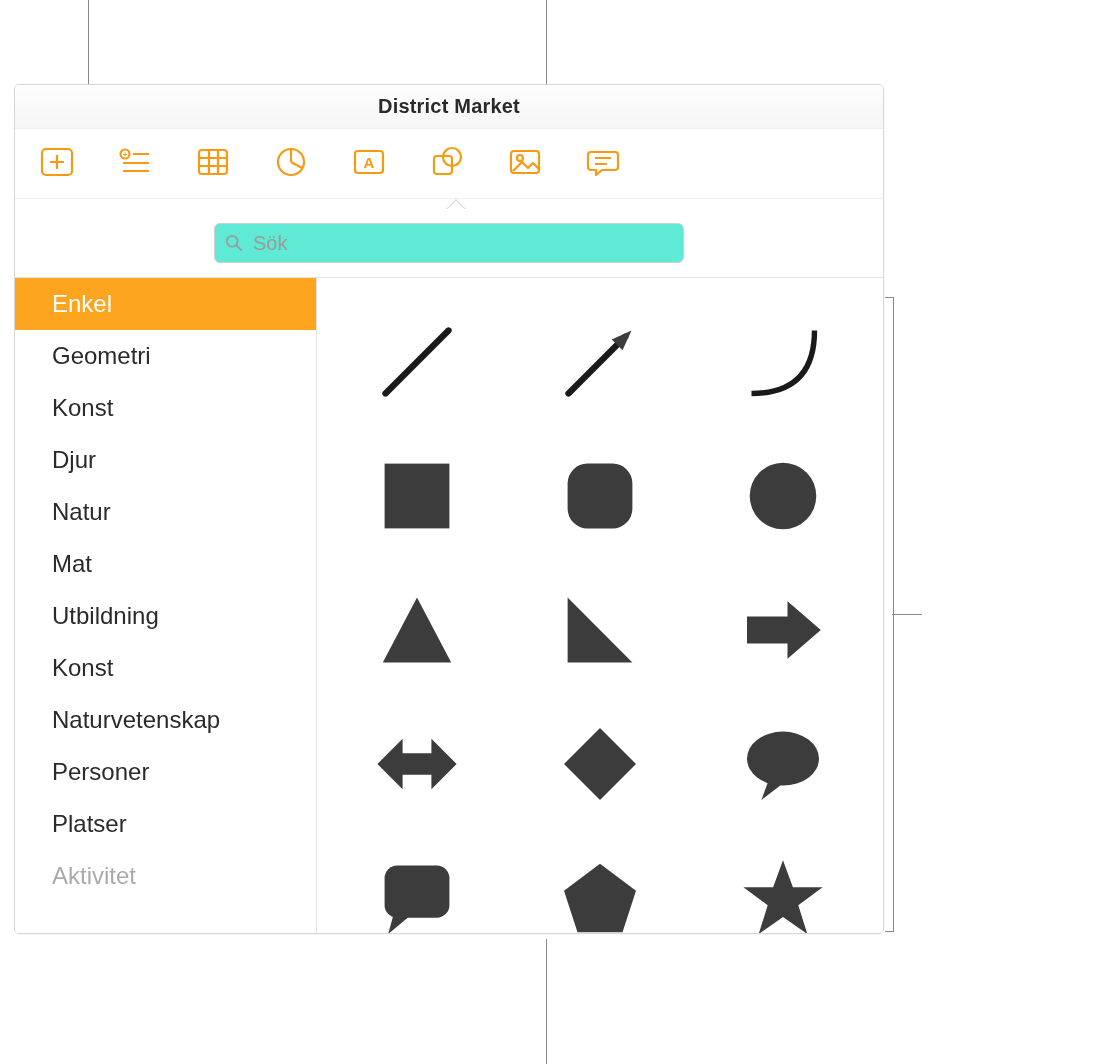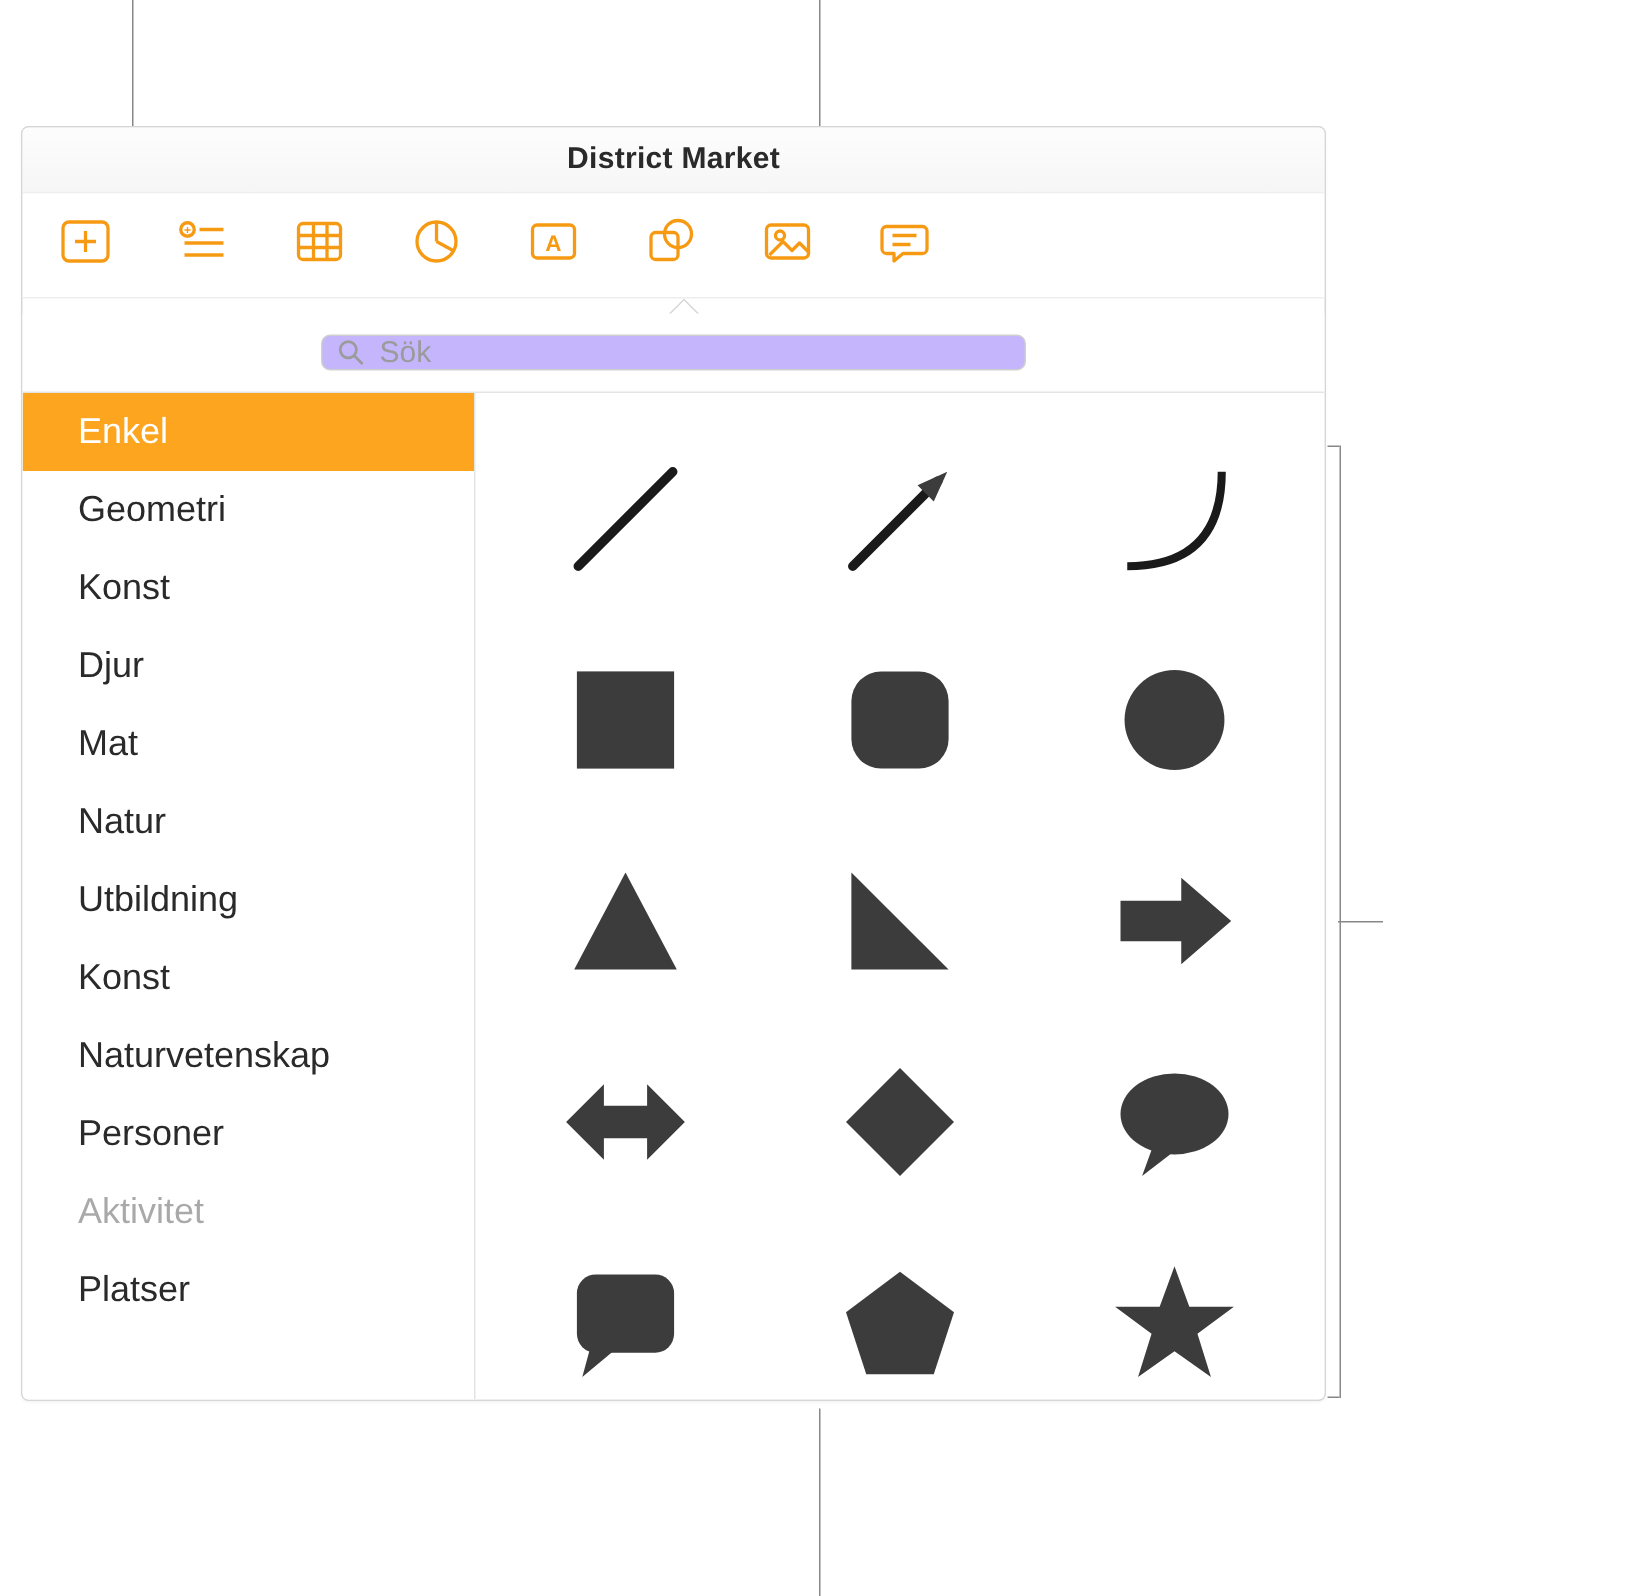--- a/index.html
+++ b/index.html
@@ -105,24 +105,24 @@
   }
 
   .search-row {
     padding: 14px 0 14px 0;
     display: flex; justify-content: center;
     border-bottom: 1px solid #e4e4e4;
     background:#fff;
     z-index: 2;
   }
   .search-box {
-    width: 470px; height: 24px;
+    width: 470px; height: 40px;
     border: 1px solid #cfcfcf;
     border-radius: 6px;
-    background: #c4b5fd;
+    background: #5eead4;
     display: flex; align-items: center;
     padding: 0 10px;
     gap: 8px;
   }
   .search-box input {
     flex: 1; border: none; outline: none;
     font-size: 20px; color: #666;
     background: transparent;
   }
   .search-box input::placeholder { color: #9b9b9b; }
@@ -292,43 +292,43 @@
         <div class="cat-item">
             <span>Geometri</span>
           </div>
         <div class="cat-item">
             <span>Konst</span>
           </div>
         <div class="cat-item">
             <span>Djur</span>
           </div>
         <div class="cat-item">
+            <span>Natur</span>
+          </div>
+        <div class="cat-item">
             <span>Mat</span>
           </div>
         <div class="cat-item">
-            <span>Natur</span>
-          </div>
-        <div class="cat-item">
             <span>Utbildning</span>
           </div>
         <div class="cat-item">
             <span>Konst</span>
           </div>
         <div class="cat-item">
             <span>Naturvetenskap</span>
           </div>
         <div class="cat-item">
             <span>Personer</span>
+          </div>
+        <div class="cat-item">
+            <span>Platser</span>
           </div>
         <div class="cat-item" style="opacity:0.4;">
             <span>Aktivitet</span>
           </div>
-        <div class="cat-item">
-            <span>Platser</span>
-          </div>
       </div>
 
       <div class="shape-grid">
 
         <div class="shape-cell">
             <svg viewBox="0 0 100 100">
               <line x1="15" y1="85" x2="85" y2="15" class="ss"></line>
             </svg>
           </div>
         <div class="shape-cell">

